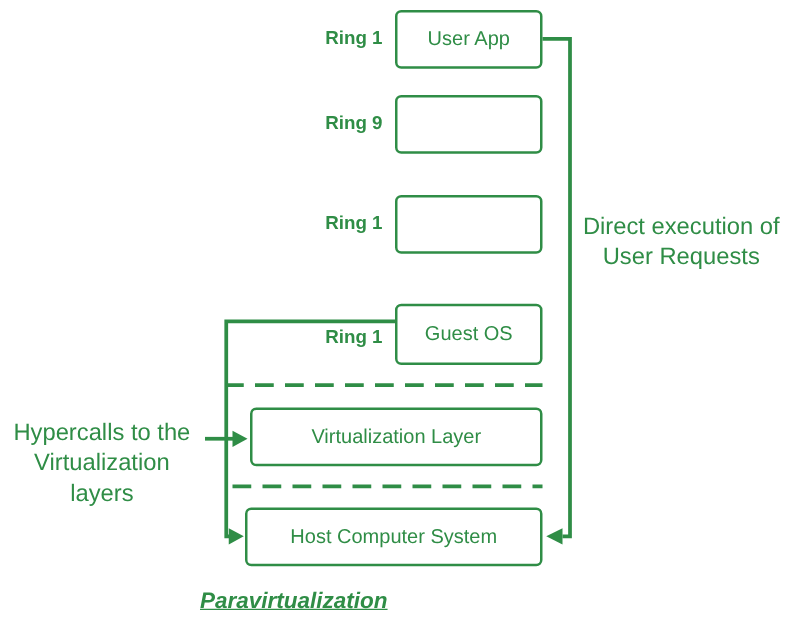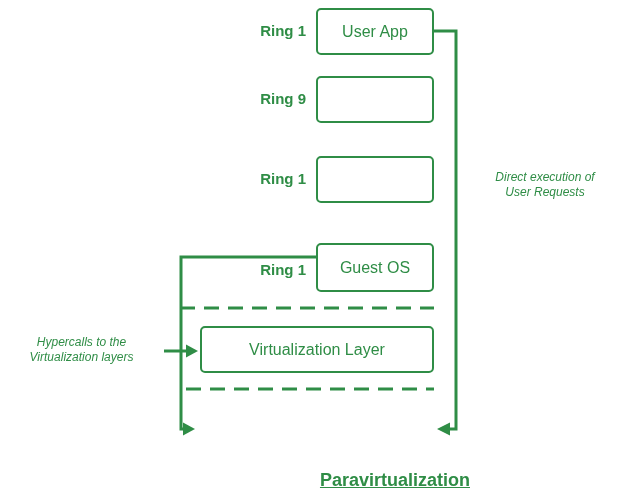--- a/index.html
+++ b/index.html
@@ -12,27 +12,27 @@
     position: absolute; box-sizing: border-box;
     border: 2px solid #2F8D46; border-radius: 5px; background: #ffffff;
     display: flex; align-items: center; justify-content: center;
     font-size: 16px; color: #2F8D46;
   }
   .ring-label {
     position: absolute; width: 70px; text-align: right;
     font-weight: bold; font-size: 15px; color: #2F8D46;
   }
   .annotation {
-    position: absolute; font-size: 12px; color: #2F8D46;
-    white-space: pre-line; line-height: 1.28; text-align: center; font-style: italic;
+    position: absolute; font-size: 19px; color: #2F8D46;
+    white-space: pre-line; line-height: 1.28; text-align: center;
   }
   .diagram-title {
     position: absolute; left: 160px; width: 310px; top: 470px;
-    text-align: right; font-weight: bold; font-size: 18px;
-    text-decoration: underline; color: #2F8D46;
+    text-align: left; font-weight: bold; font-size: 18px;
+    text-decoration: underline; color: #2F8D46; font-style: italic;
   }
   svg.connectors { position: absolute; left: 0; top: 0; pointer-events: none; }
 </style>
 </head>
 <body>
 
 <div class="canvas">
 
   <svg class="connectors" width="631" height="503" viewBox="0 0 631 503">
 
@@ -69,20 +69,23 @@
   <div class="box" style="left:316px; top:156px; width:118px; height:47px;">
     <span></span>
   </div>
   <div class="box" style="left:316px; top:243px; width:118px; height:49px;">
     <span>Guest OS</span>
   </div>
 
   <div class="box" style="left:200px; top:326px; width:234px; height:47px;">
     <span>Virtualization Layer</span>
   </div>
+  <div class="box" style="left:196px; top:406px; width:238px; height:47px;">
+    <span>Host Computer System</span>
+  </div>
 
   <div class="annotation" style="left:460px; top:170px; width:170px;">Direct execution of
 User Requests</div>
   <div class="annotation" style="left:0px; top:323px; width:163px;margin-top:12px;">Hypercalls to the
 Virtualization layers</div>
 
   <div class="diagram-title">Paravirtualization</div>
 
 </div>
 

